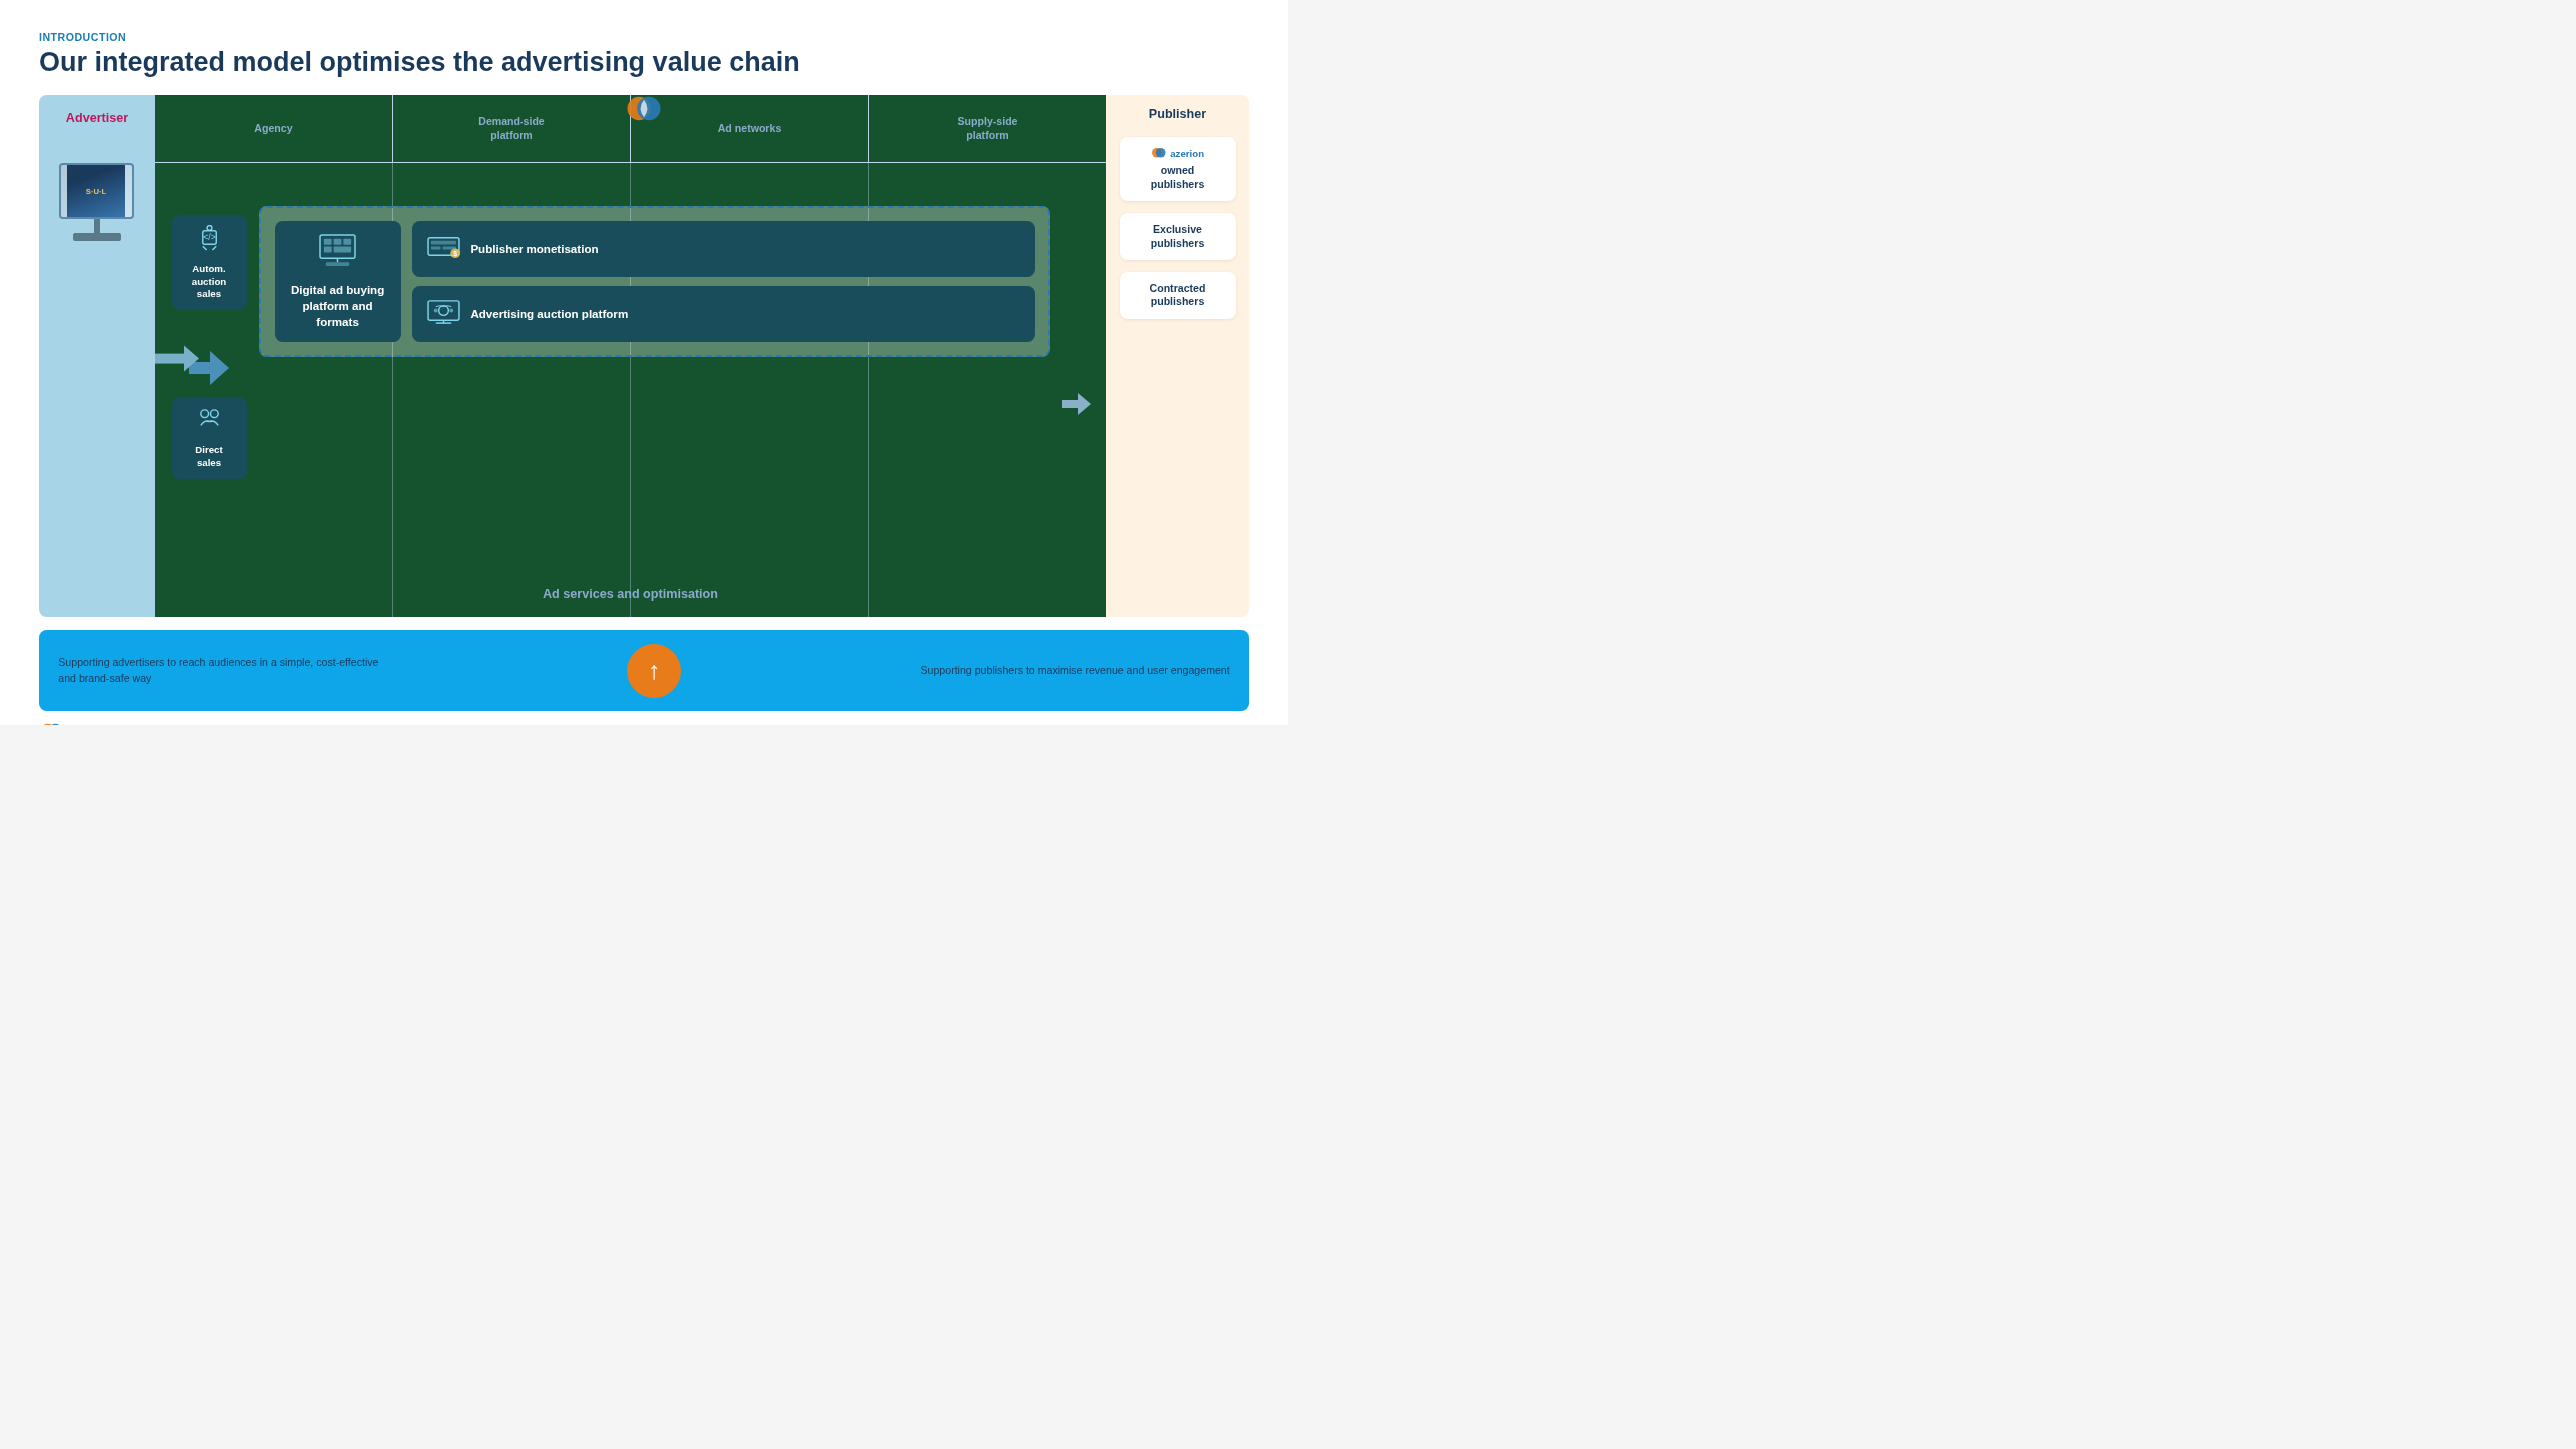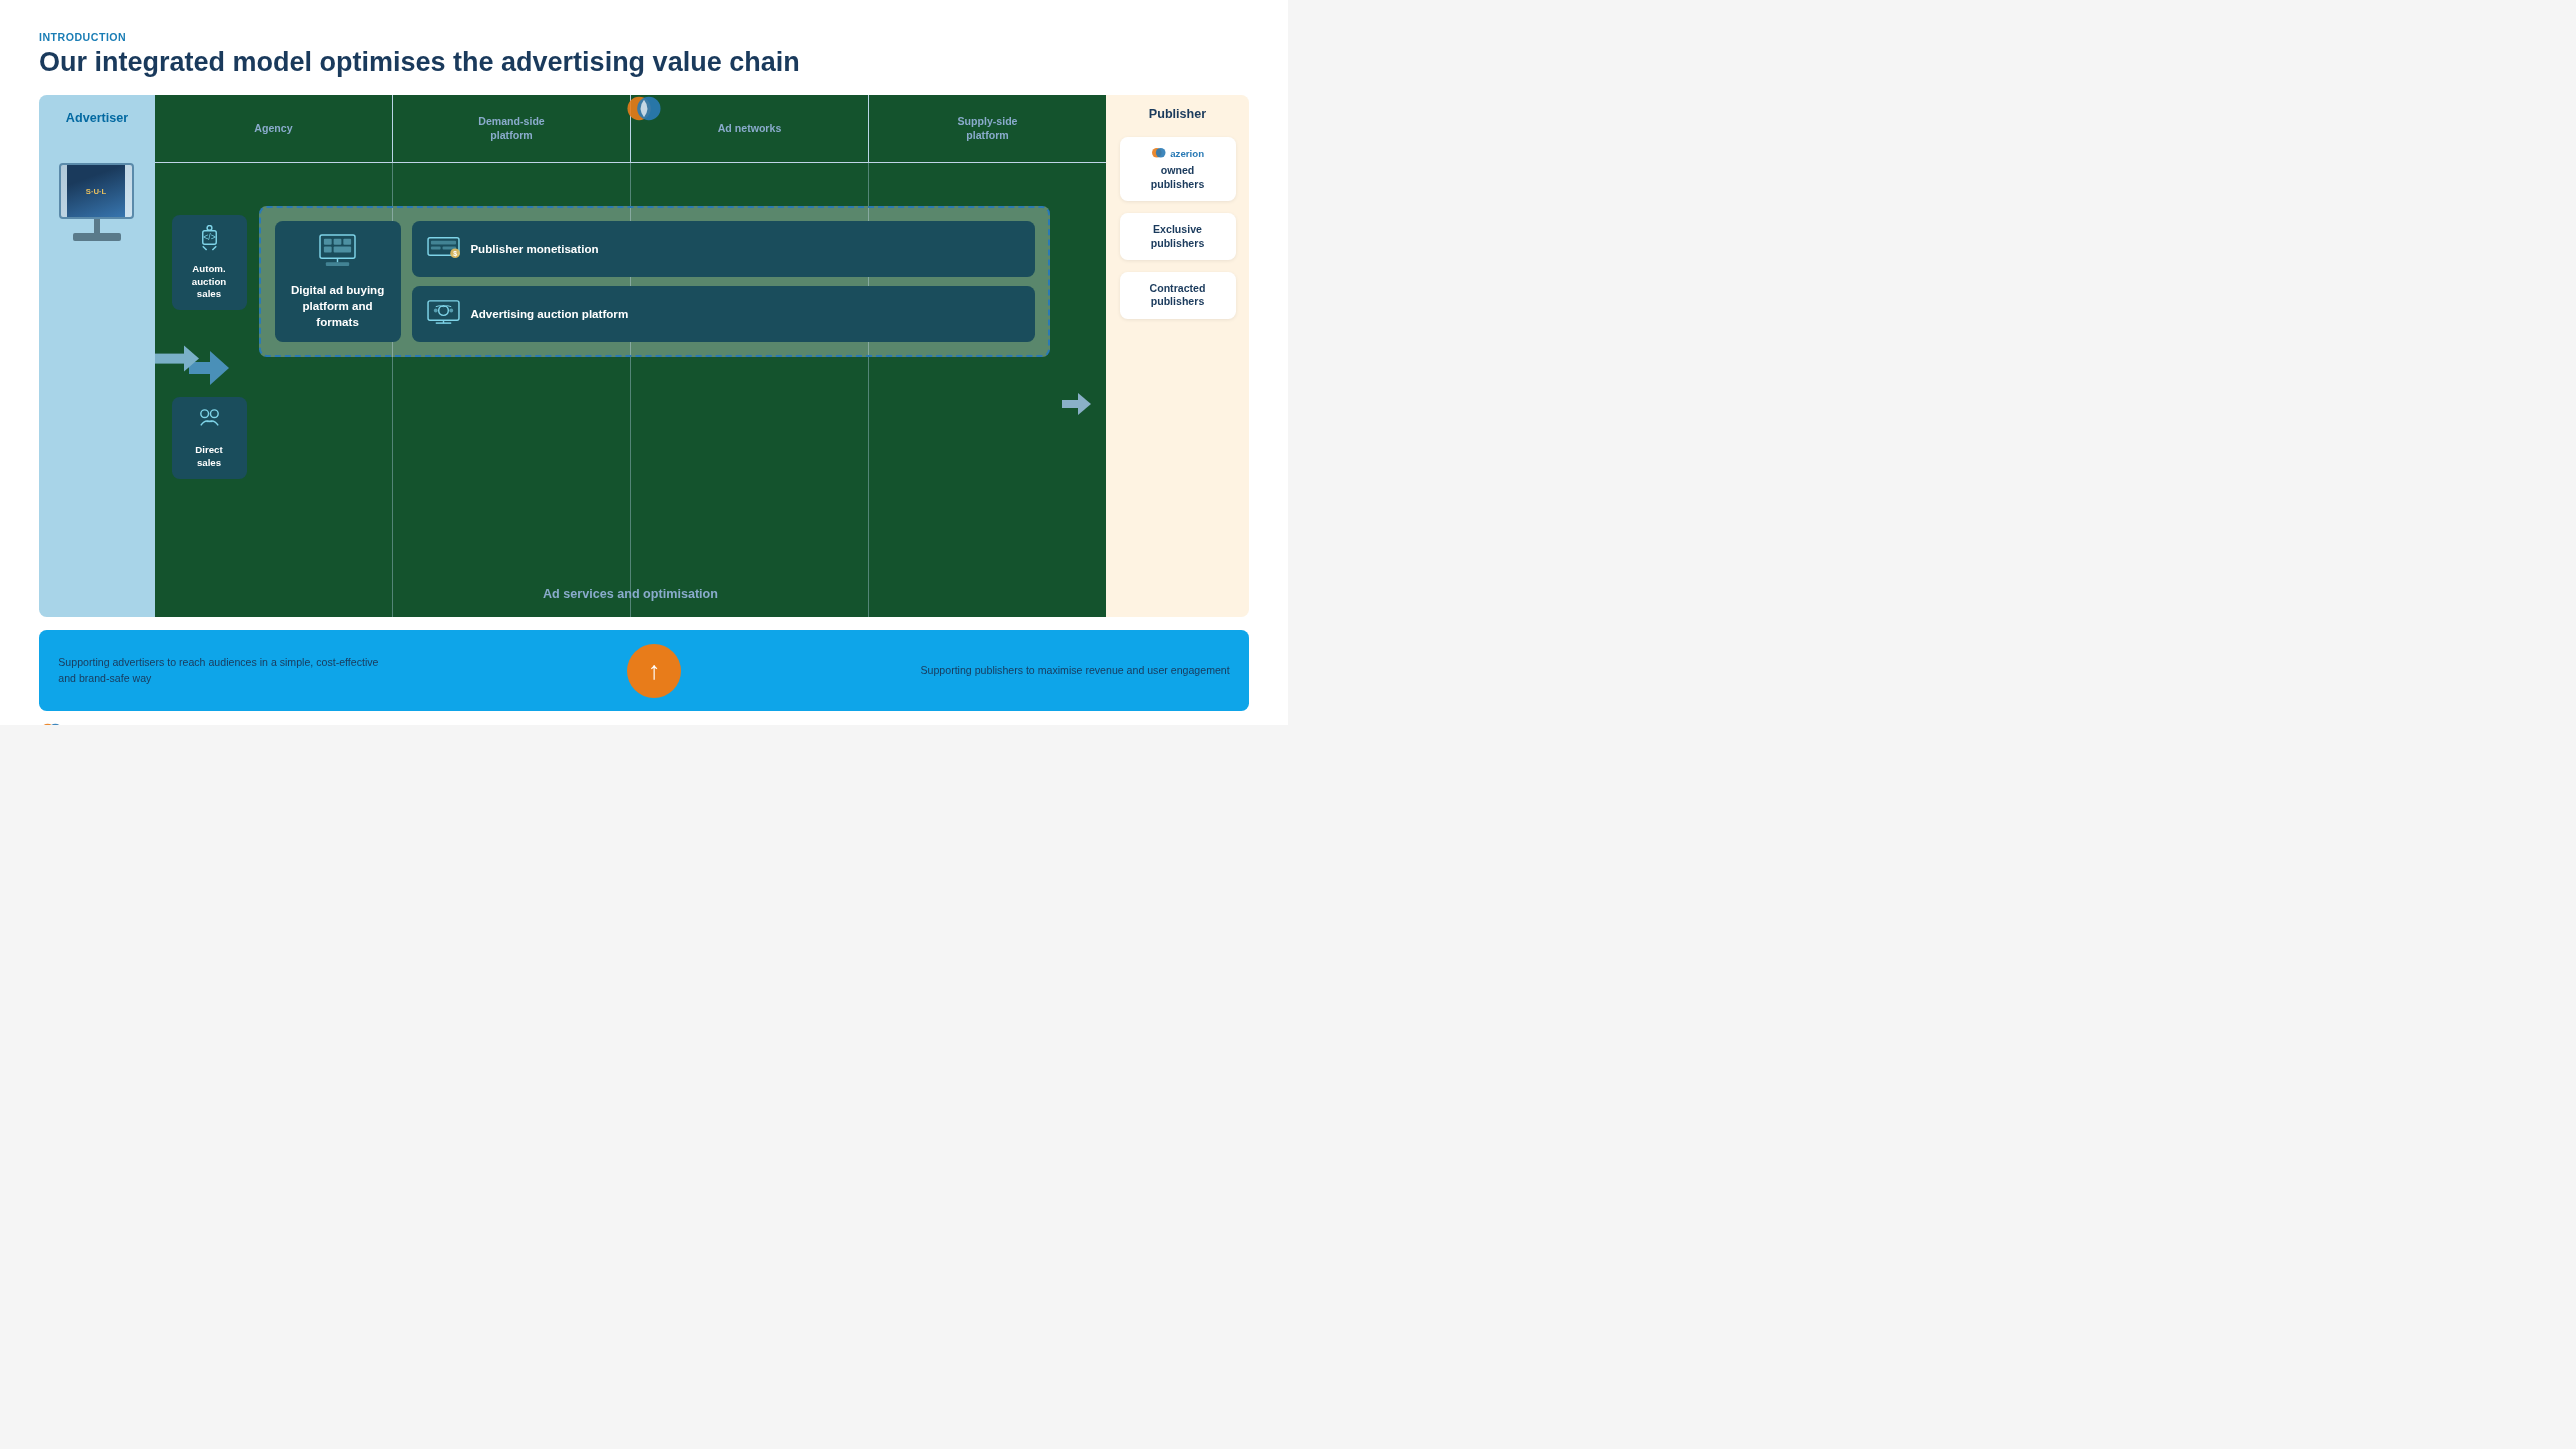--- a/index.html
+++ b/index.html
@@ -51,21 +51,21 @@
       flex-direction: column;
       align-items: center;
       justify-content: flex-start;
       padding-top: 15.5px;
       position: relative;
       z-index: 2;
     }
     .advertiser-col .col-title {
       font-size: 12.6px;
       font-weight: 800;
-      color: #0369a1;
+      color: #be185d;
       margin-bottom: 9.7px;
     }
     .tv-display {
       width: 77px;
       height: 87px;
       position: relative;
       margin-top: 29px;
     }
     .tv-screen {
       width: 75px;

